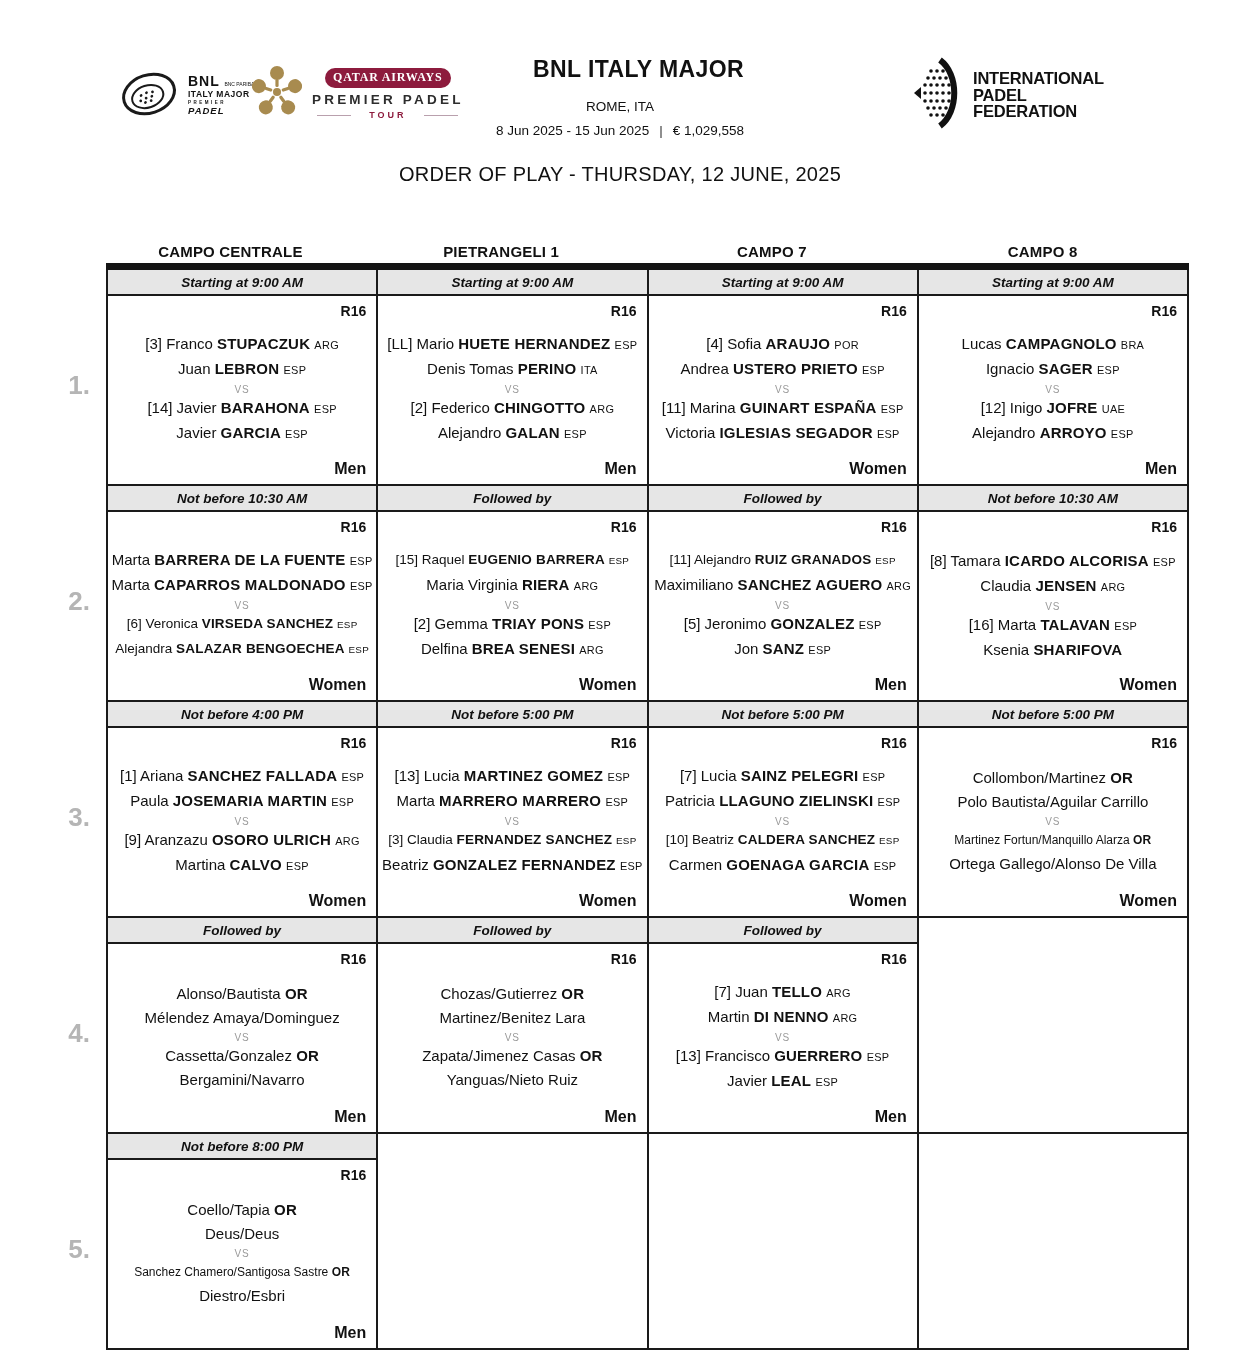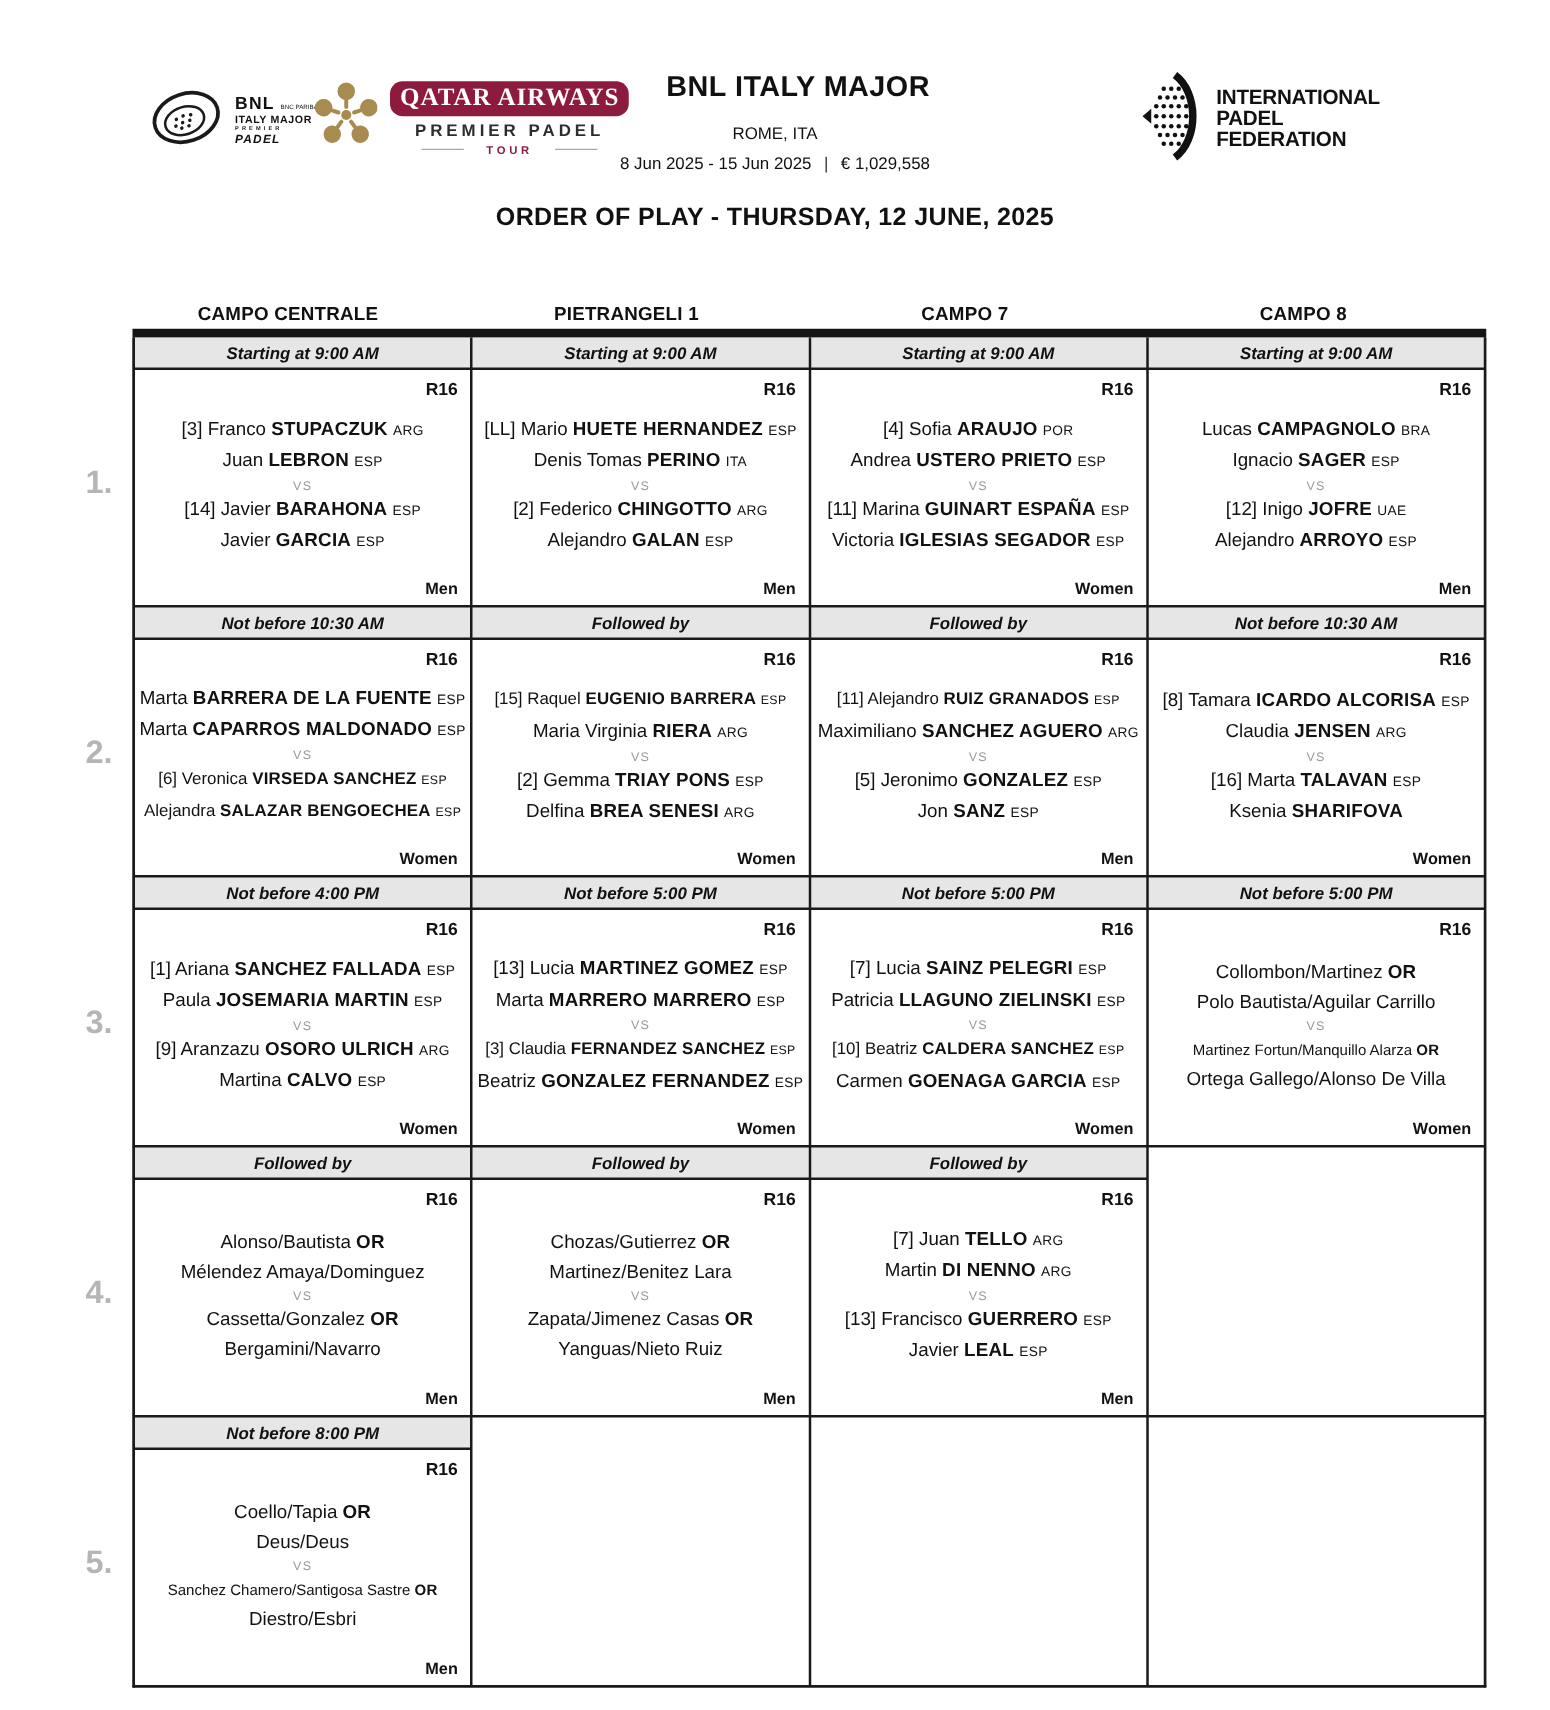--- a/index.html
+++ b/index.html
@@ -14,38 +14,38 @@
   .bnl-text { line-height:1; }
   .bnl-name { font-size:14px; font-weight:800; letter-spacing:1px; }
   .bnl-name small { font-size:5px; font-weight:400; letter-spacing:0; }
   .bnl-sub1 { font-size:8.5px; font-weight:800; letter-spacing:0.5px; margin-top:2px; }
   .bnl-sub2 { font-size:4.5px; font-weight:700; letter-spacing:2.5px; margin-top:2px; }
   .bnl-sub3 { font-size:9.5px; font-weight:800; font-style:italic; letter-spacing:1px; margin-top:1px; }
 
   .qatar-logo { position:absolute; left:252px; top:64px; display:flex; align-items:center; gap:10px; }
   .qatar-text { display:flex; flex-direction:column; align-items:center; }
   .qa-bar { background:#8d1b3d; color:#fff; font-family:"Liberation Serif","DejaVu Serif",serif;
-            font-weight:700; font-size:20px; letter-spacing:0.8px; padding:2px 8px 3px;border-radius:10px; }
+            font-weight:700; font-size:12px; letter-spacing:0.8px; padding:2px 8px 3px;border-radius:10px; }
   .qa-line2 { font-size:13.5px; font-weight:800; letter-spacing:3.2px; color:#2d2d2d; margin-top:4px; }
   .qa-line3-row { display:flex; align-items:center; gap:18px; margin-top:3px; width:100%; justify-content:center; }
   .qa-dash { height:1px; width:34px; background:#b9a0ad; }
   .qa-line3 { font-size:9px; font-weight:800; letter-spacing:3px; color:#8d1b3d; }
 
   .event-block { position:absolute; left:50%; transform:translateX(-50%); top:56px; text-align:center; white-space:nowrap; }
   .event-title { font-size:23px; font-weight:800; letter-spacing:0.4px;text-align:right; }
   .event-city  { font-size:13.5px; margin-top:16px; }
   .event-dates { font-size:13.5px; margin-top:9px; }
   .event-dates .sep { margin:0 10px; color:#333; }
 
   .ipf-logo { position:absolute; left:912px; top:55px; display:flex; align-items:center; gap:9px; }
   .ipf-text { font-size:16.5px; font-weight:800; line-height:1.02; letter-spacing:-0.2px; }
 
   
   .oop-title { position:absolute; top:163px; left:0; width:1240px; text-align:center;
-               font-size:20px; font-weight:700; letter-spacing:0.3px; }
+               font-size:20px; font-weight:400; letter-spacing:0.3px; }
 
   
   .courts-row { position:absolute; top:243px; left:95px; width:1083px;
                 display:grid; grid-template-columns:repeat(4,1fr); }
   .court-name { text-align:center; font-size:15px; font-weight:700; letter-spacing:0.2px; }
 
   
   .table-wrap { position:absolute; top:263px; left:106px; width:1083px; }
   .top-bar { height:7px; background:#141414; }
   .schedule-grid {
@@ -53,21 +53,21 @@
     grid-template-rows:repeat(5, 24px 188px);
     gap:2px; background:#1a1a1a; border:2px solid #1a1a1a; border-top:none;
   }
   .time-header {
     background:#e6e6e6; display:flex; align-items:center; justify-content:center;
     font-size:13.5px; font-weight:700; font-style:italic; color:#111;
   }
   .match-cell { background:#fff; position:relative; }
   .cell-empty { background:#fff; }
   .round-label   { position:absolute; top:7px;   right:10px; font-size:14px; font-weight:800;margin-left:38px; }
-  .category-label{ position:absolute; bottom:6px; right:10px; font-size:13px; font-weight:800; }
+  .category-label{ position:absolute; bottom:6px; right:10px; font-size:16px; font-weight:800; }
   .teams { position:absolute; top:50%; left:0; right:0; transform:translateY(-50%);
            display:flex; flex-direction:column; align-items:center; }
   .player-line { font-size:15px; line-height:22px; min-height:22px; margin-bottom:2px;
                  white-space:nowrap; text-align:center; }
   .player-line.sm { font-size:13.5px; }
   .player-line.xs { font-size:12px; }
   .player-line .seed { font-weight:400; }
   .player-line .first { font-weight:400; }
   .player-line .last { font-weight:800; letter-spacing:0.2px; }
   .player-line .cc { font-weight:400; font-size:0.73em; letter-spacing:0.3px; }

